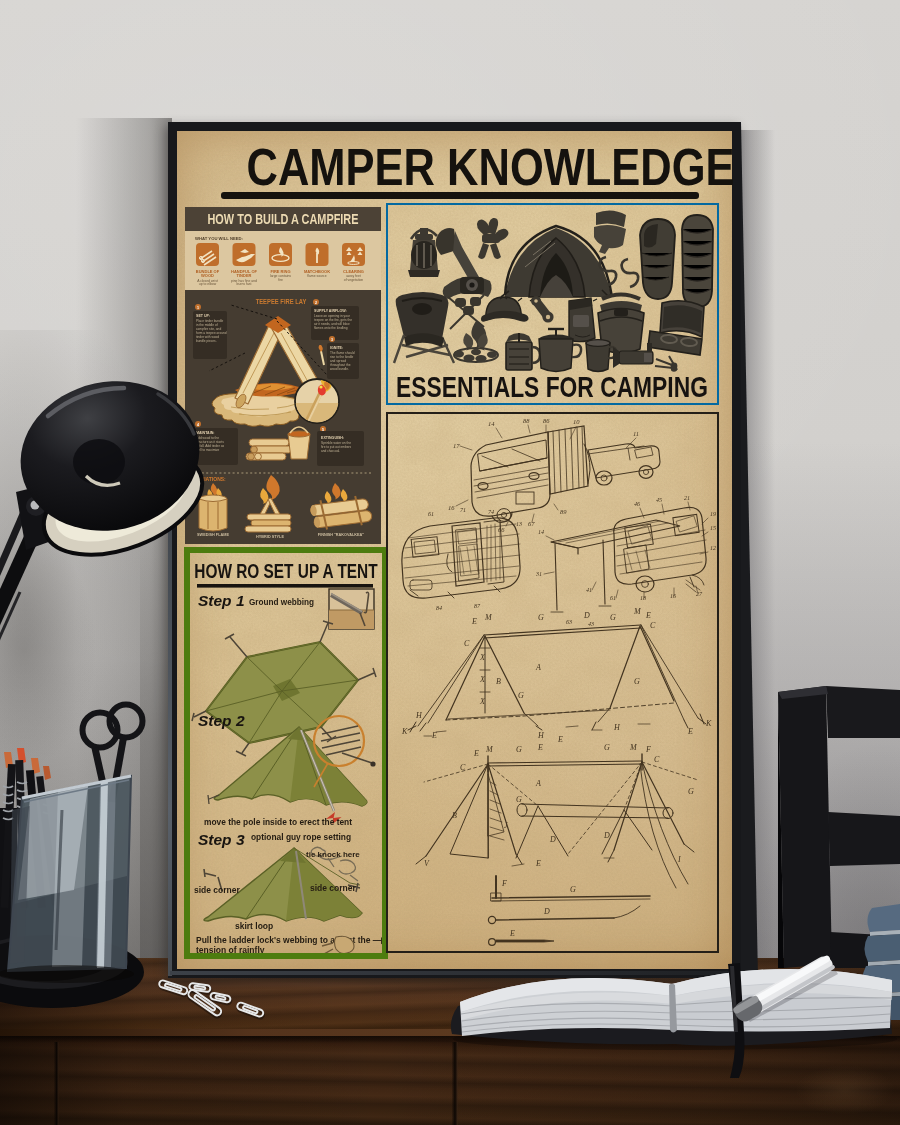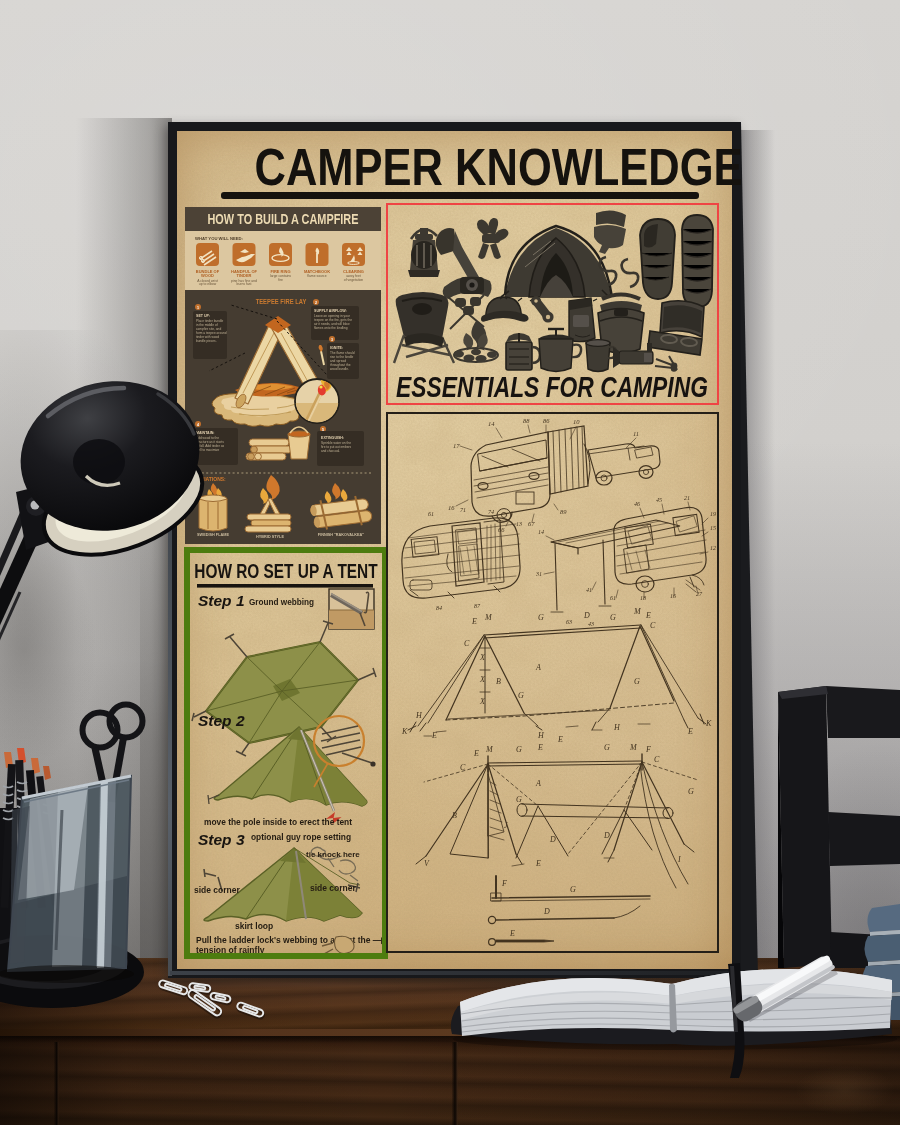--- a/index.html
+++ b/index.html
@@ -87,21 +87,21 @@
     <feColorMatrix type="matrix" values="0 0 0 0 0.42  0 0 0 0 0.30  0 0 0 0 0.14  0.6 0.2 0 0 -0.25"></feColorMatrix>
   </filter>
   <filter id="paperblotch">
         <feTurbulence type="fractalNoise" baseFrequency="0.025 0.03" numOctaves="3" seed="11"></feTurbulence>
     <feColorMatrix type="matrix" values="0 0 0 0 0.55  0 0 0 0 0.40  0 0 0 0 0.20  0.9 0 0 0 -0.35"></feColorMatrix>
   </filter>
   <rect width="555" height="838" filter="url(#paperfine)" opacity="0.5"></rect>
   <rect width="555" height="838" filter="url(#paperblotch)" opacity="0.45"></rect>
 </svg>
 
-<div class="abs" style="left:177px;top:141px;width:628px;height:54px;text-align:center;margin-left:8px;">
+<div class="abs" style="left:177px;top:141px;width:628px;height:54px;text-align:center;">
   <span style="display:inline-block;white-space:nowrap;font-weight:bold;font-size:50px;line-height:52px;color:#15120e;letter-spacing:0px;transform:scaleX(0.87) scaleY(1.03);transform-origin:center;">CAMPER KNOWLEDGE</span>
 </div>
 
 <div class="abs" style="left:221px;top:192px;width:478px;height:7px;background:#15120e;border-radius:3px;"></div>
 
 <div class="abs" id="campfire-panel" style="left:185px;top:207px;width:196px;height:337px;">
 <svg width="196" height="337" viewBox="0 0 196 337" style="display:block">
 
   <rect x="0" y="0" width="196" height="337" fill="#453c31"></rect>
 
@@ -468,21 +468,21 @@
 
   <text x="6" y="400" font-family="Liberation Sans,sans-serif" font-size="8.5" font-weight="bold" fill="#241c12">tension of rainfly</text>
 
   <g>
     <path d="M146 384 q12 -3 17 5 q3 7 -3 10 q-9 4 -14 -3 q-3 -7 0 -12z" fill="#c8a873" stroke="#6e5838" stroke-width="1.1"></path>
     <path d="M143 390 l-11 3 m11 3 l-9 5" stroke="#6e5838" stroke-width="1.4" fill="none"></path>
   </g>
 </svg>
 </div>
 
-<div class="abs" id="ess-box" style="left:386px;top:203px;width:329px;height:198px;border:2px solid #ef4444;font-style:italic;">
+<div class="abs" id="ess-box" style="left:386px;top:203px;width:329px;height:198px;border:2px solid #0369a1;">
 <svg width="329" height="198" viewBox="0 0 329 198" style="display:block">
 
   <g>
     <path d="M23 34 q12 -18 26 -3" fill="none" stroke="#3c3830" stroke-width="2.6"></path>
     <rect x="32" y="23" width="8" height="8" fill="#3c3830"></rect>
     <rect x="27" y="29" width="18" height="6" rx="2" fill="#3c3830"></rect>
     <path d="M25 35 L47 35 L50 66 L22 66 z" fill="#44403700"></path>
     <path d="M25 35 L47 35 L50 65 L22 65 z" fill="#443f36"></path>
     <ellipse cx="36" cy="50" rx="13" ry="14" fill="#28251f"></ellipse>
     <g stroke="#6e675a" stroke-width="1.6">

